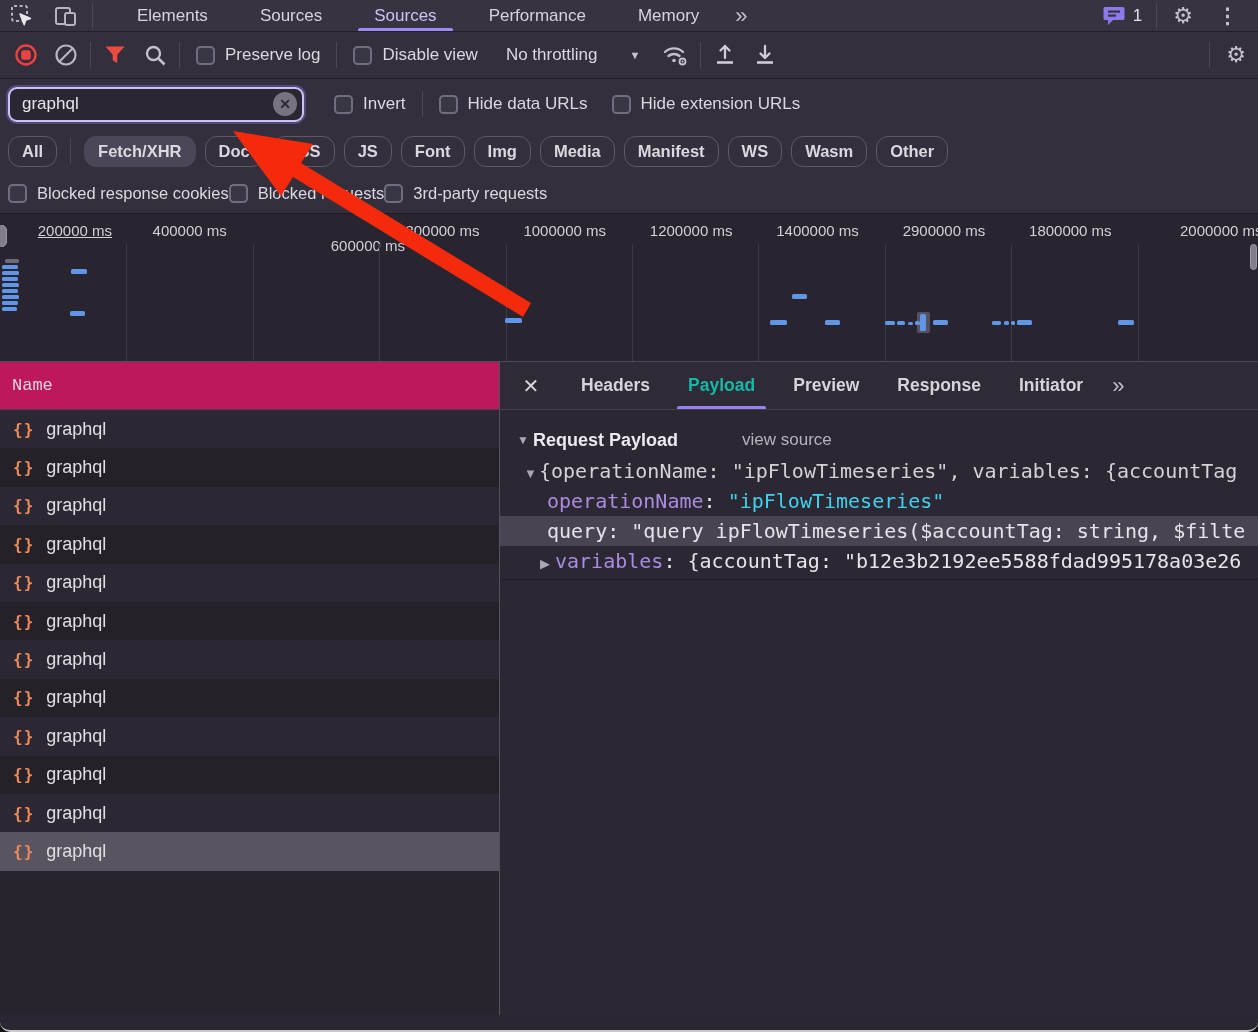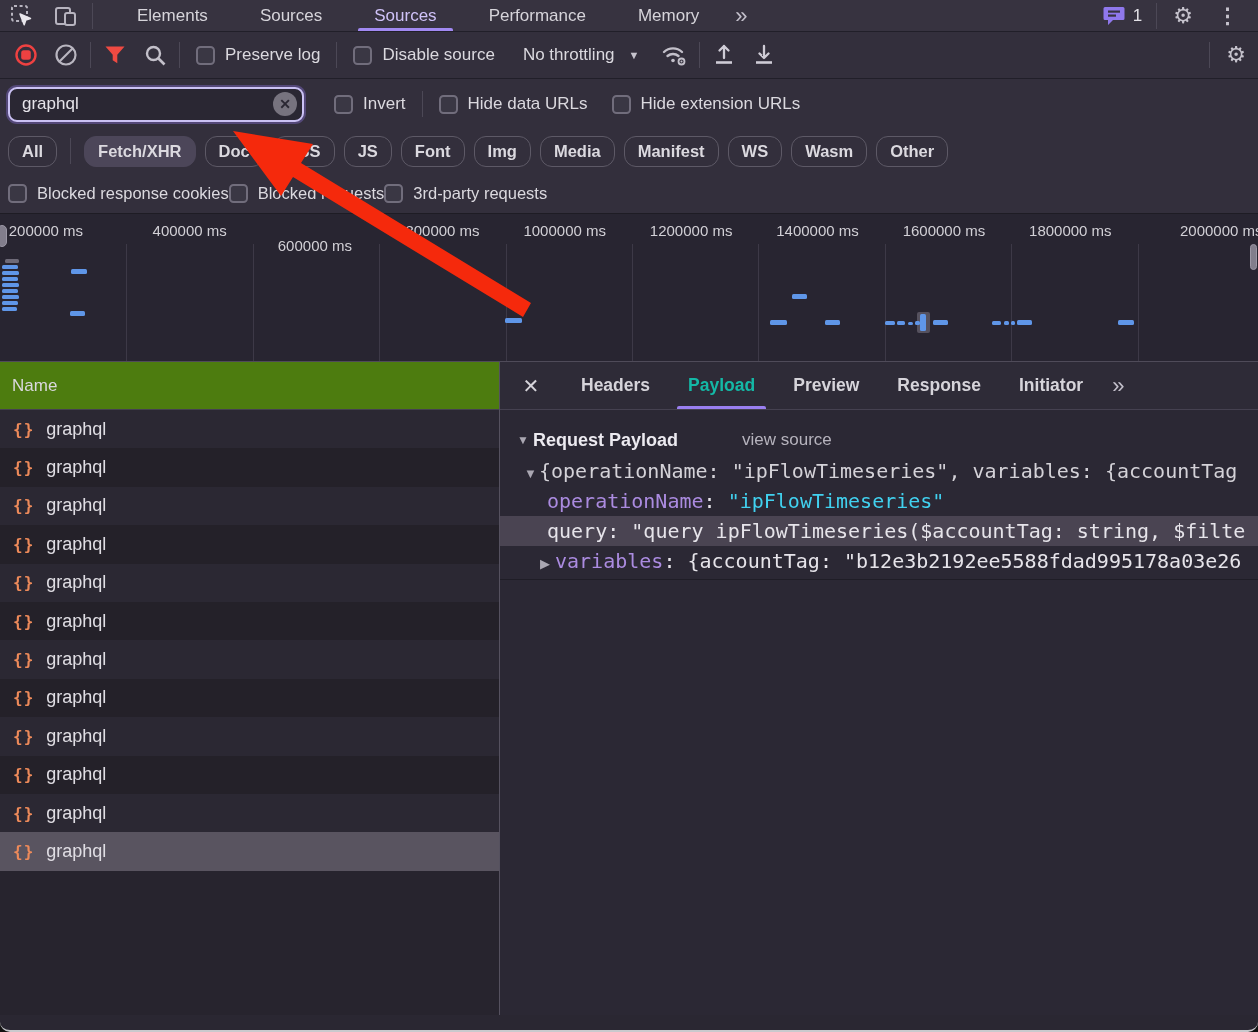--- a/index.html
+++ b/index.html
@@ -22,21 +22,21 @@
   .chev{font-size:22px;color:#c2bfca;display:flex;align-items:center;padding:0 10px;letter-spacing:-2px;}
   .topbar-right{margin-left:auto;display:flex;align-items:center;padding-right:8px;}
   .bubble-wrap{display:flex;align-items:center;gap:7px;padding:0 10px;font-size:17px;color:#e3e1e7;}
   .gear{font-size:22px;color:#c6c3cd;padding:0 12px;line-height:1;}
   .dots{font-size:21px;color:#c6c3cd;padding:0 12px;font-weight:bold;}
   
   .toolbar{height:47px;background:#332f3c;display:flex;align-items:center;border-bottom:1px solid #211f29;padding-left:6px;}
   .tbtn{display:flex;align-items:center;justify-content:center;width:40px;height:40px;}
   .cbgroup{display:flex;align-items:center;gap:10px;padding:0 12px;font-size:17px;color:#dbd9df;}
   .checkbox{width:19px;height:19px;border:2px solid #716d7c;border-radius:4.5px;background:#3a3744;}
-  .throttle{display:flex;align-items:center;gap:14px;font-size:17px;color:#dbd9df;padding:0 16px;}
+  .throttle{display:flex;align-items:center;gap:32px;font-size:17px;color:#dbd9df;padding:0 16px;}
   .caret{font-size:11px;color:#c6c3cd;}
   .toolbar .spacer{flex:1;}
   
   .filterrow{height:50px;background:#332f3c;display:flex;align-items:center;padding-left:8px;}
   .filterbox{position:relative;width:296px;height:35px;background:#2a2733;border:2px solid #cbc2f4;
     border-radius:9px;box-shadow:0 0 0 2px rgba(124,104,196,.45);display:flex;align-items:center;}
   .filterbox input{background:transparent;border:none;outline:none;color:#e6e4ea;font-size:17px;
     font-family:"Liberation Sans",sans-serif;padding:0 34px 0 12px;width:100%;}
   .clearbtn{position:absolute;right:5px;top:50%;transform:translateY(-50%);width:24px;height:24px;border-radius:50%;
     background:#77737f;color:#2a2733;font-size:14px;font-weight:bold;display:flex;align-items:center;justify-content:center;}
@@ -49,22 +49,22 @@
   .optionrow .cbgroup{padding:0;font-size:16.5px;}
   
   .timeline{position:relative;height:148px;background:#282531;border-bottom:1px solid #4f4b59;overflow:hidden;}
   .tl-label{position:absolute;top:8px;font-size:15px;color:#d2d0d6;white-space:nowrap;}
   .gridline{position:absolute;top:30px;bottom:0;width:1px;background:#3d3947;}
   .tl-bar{position:absolute;border-radius:1.5px;}
   .tl-pill{position:absolute;background:#827e8c;border:1px solid #9b97a5;border-radius:5px;}
   
   .main{display:flex;height:653px;}
   .left{width:500px;border-right:1px solid #55515f;display:flex;flex-direction:column;background:#27242e;}
-  .colheader{height:48px;background:#4d7c0f;border-bottom:1px solid #454150;display:flex;align-items:center;
-    padding-left:12px;font-size:17px;color:#dad8de;flex:none;}
+  .colheader{height:48px;background:#be185d;border-bottom:1px solid #454150;display:flex;align-items:center;
+    padding-left:12px;font-size:17px;color:#dad8de;flex:none;font-family:Liberation Mono, monospace;}
   .rows{flex:1;overflow:hidden;}
   .req-row{height:38.4px;display:flex;align-items:center;padding-left:13px;gap:12px;font-size:18px;color:#e0dee4;}
   .req-row.even{background:#2b2833;}
   .req-row.odd{background:#242129;}
   .req-row.selected{background:#595460;}
   .braces{color:#ed8a5a;font-family:"DejaVu Sans Mono",monospace;font-size:16px;font-weight:bold;letter-spacing:1px;}
   
   .right{flex:1;display:flex;flex-direction:column;background:#2b2834;min-width:0;}
   .paneltabs{height:48px;background:#2e2b37;border-bottom:1px solid #454150;display:flex;align-items:stretch;flex:none;}
   .closex{display:flex;align-items:center;justify-content:center;width:62px;font-size:20px;color:#d6d4da;}
@@ -158,21 +158,21 @@
       </svg>
     </div>
     <div class="tdiv"></div>
     <div class="cbgroup">
       <span class="checkbox"></span>
       <span>Preserve log</span>
     </div>
     <div class="tdiv"></div>
     <div class="cbgroup">
       <span class="checkbox"></span>
-      <span>Disable source</span>
+      <span>Disable view</span>
     </div>
     <div class="throttle">
       <span>No throttling</span>
       <span class="caret">▼</span>
     </div>
     <div class="tbtn">
       <svg width="30" height="26" viewBox="0 0 30 26">
         <path d="M4 10 a13 13 0 0 1 18 0" fill="none" stroke="#c3c0ca" stroke-width="2.4" stroke-linecap="round"></path>
         <path d="M7.5 14 a8.5 8.5 0 0 1 11 0" fill="none" stroke="#c3c0ca" stroke-width="2.4" stroke-linecap="round"></path>
         <circle cx="13" cy="18.5" r="1.8" fill="#c3c0ca"></circle>
@@ -243,35 +243,35 @@
         <span class="checkbox"></span>
         <span>Blocked requests</span>
       </div>
       <div class="cbgroup">
         <span class="checkbox"></span>
         <span>3rd-party requests</span>
       </div>
     </div>
 
   <div class="timeline" id="timeline">
-      <div class="tl-label" style="right: 1175px;">200000 ms</div>
+      <div class="tl-label" style="right: 1146px; text-decoration: underline;">200000 ms</div>
       <div class="gridline" style="left: 126px;"></div>
       <div class="tl-label" style="right: 1031.2px;">400000 ms</div>
       <div class="gridline" style="left: 253px;"></div>
-      <div class="tl-label" style="right: 906px; margin-top: 15px;">600000 ms</div>
+      <div class="tl-label" style="right: 853px; margin-top: 15px;">600000 ms</div>
       <div class="gridline" style="left: 379px;"></div>
       <div class="tl-label" style="right: 778.4px;">800000 ms</div>
       <div class="gridline" style="left: 506px;"></div>
       <div class="tl-label" style="right: 652px;">1000000 ms</div>
       <div class="gridline" style="left: 632px;"></div>
       <div class="tl-label" style="right: 525.6px;">1200000 ms</div>
       <div class="gridline" style="left: 758px;"></div>
       <div class="tl-label" style="right: 399.2px;">1400000 ms</div>
       <div class="gridline" style="left: 885px;"></div>
-      <div class="tl-label" style="right: 272.8px;">1600000 ms</div>
+      <div class="tl-label" style="right: 272.8px;">2900000 ms</div>
       <div class="gridline" style="left: 1011px;"></div>
       <div class="tl-label" style="right: 146.4px;">1800000 ms</div>
       <div class="gridline" style="left: 1138px;"></div>
       <div class="tl-label" style="left: 1180px;">2000000 ms</div>
       <div style="position: absolute; left: 917px; top: 98px; width: 13px; height: 21px; background: rgb(85, 81, 94); border-radius: 2px;"></div>
       <div class="tl-bar" style="left: 5px; top: 45px; width: 14px; height: 4px; background: rgb(110, 106, 120);"></div>
       <div class="tl-bar" style="left: 2px; top: 51px; width: 16px; height: 4px; background: rgb(95, 150, 232);"></div>
       <div class="tl-bar" style="left: 2px; top: 57px; width: 17px; height: 4px; background: rgb(95, 150, 232);"></div>
       <div class="tl-bar" style="left: 2px; top: 63px; width: 16px; height: 4px; background: rgb(95, 150, 232);"></div>
       <div class="tl-bar" style="left: 2px; top: 69px; width: 17px; height: 4px; background: rgb(95, 150, 232);"></div>

